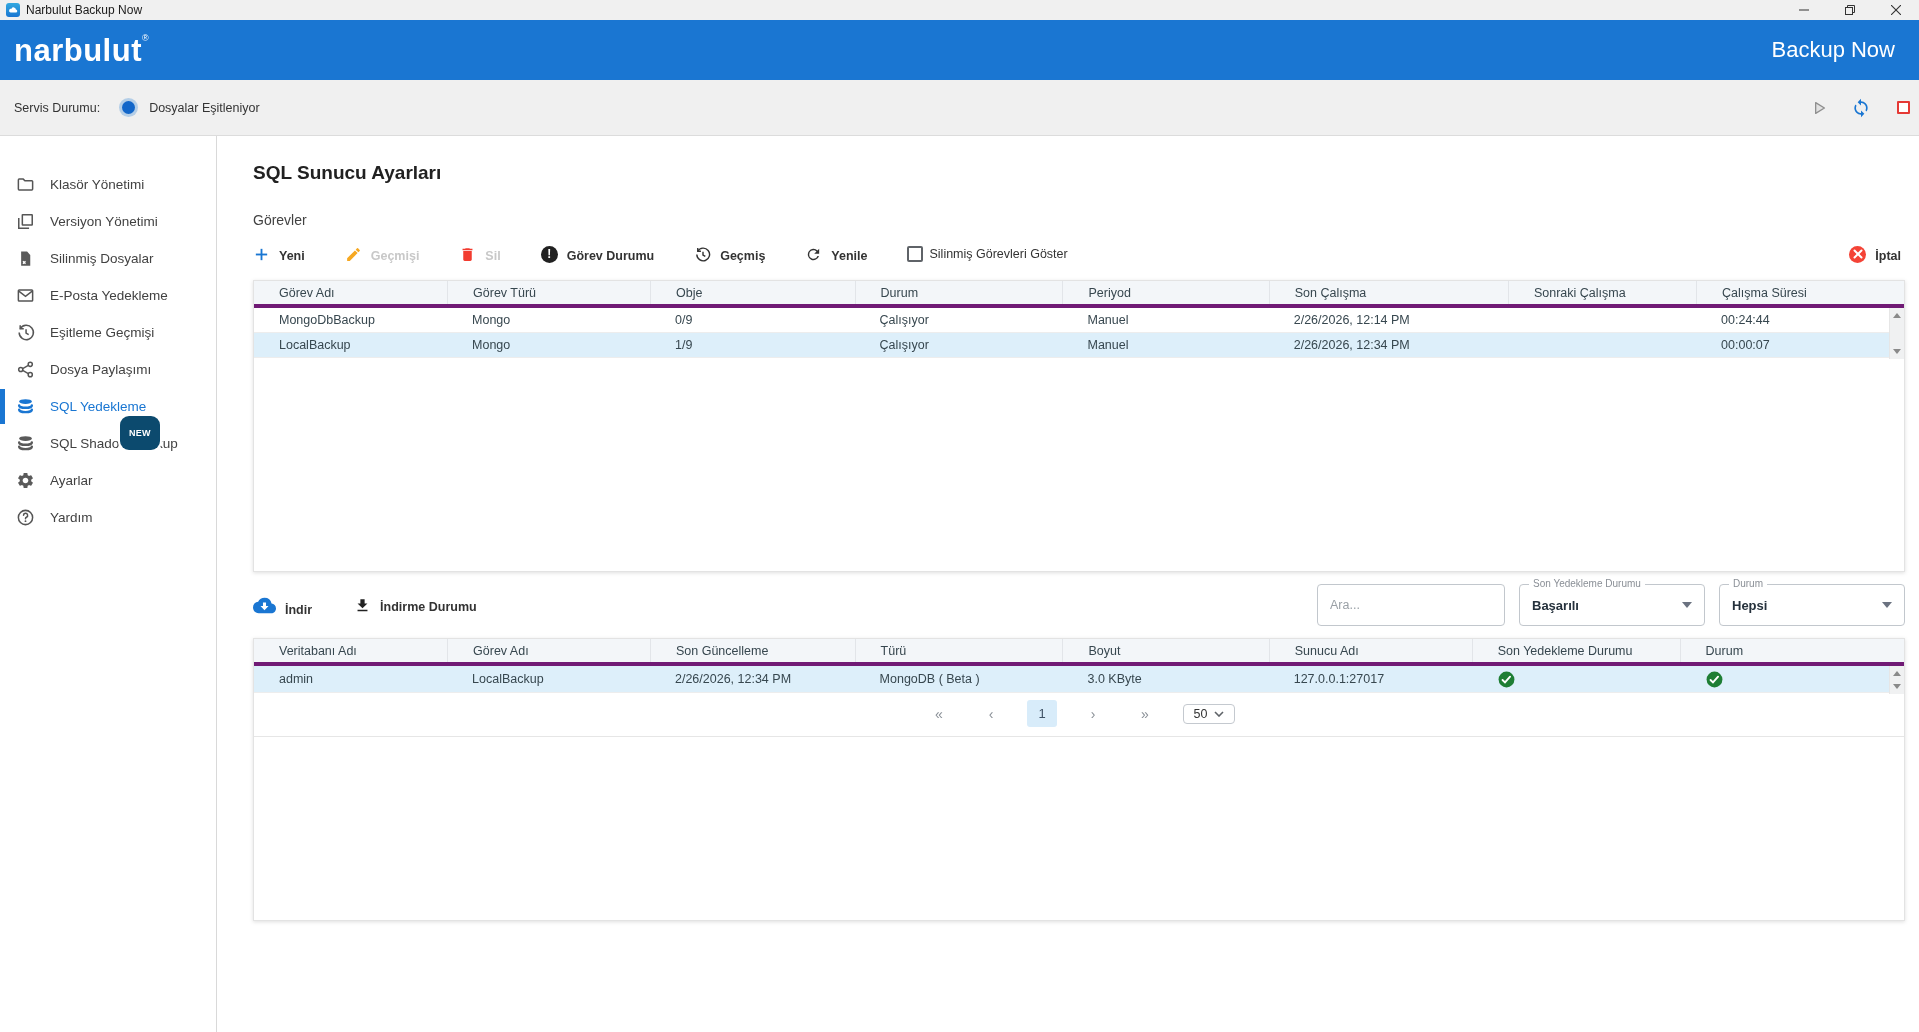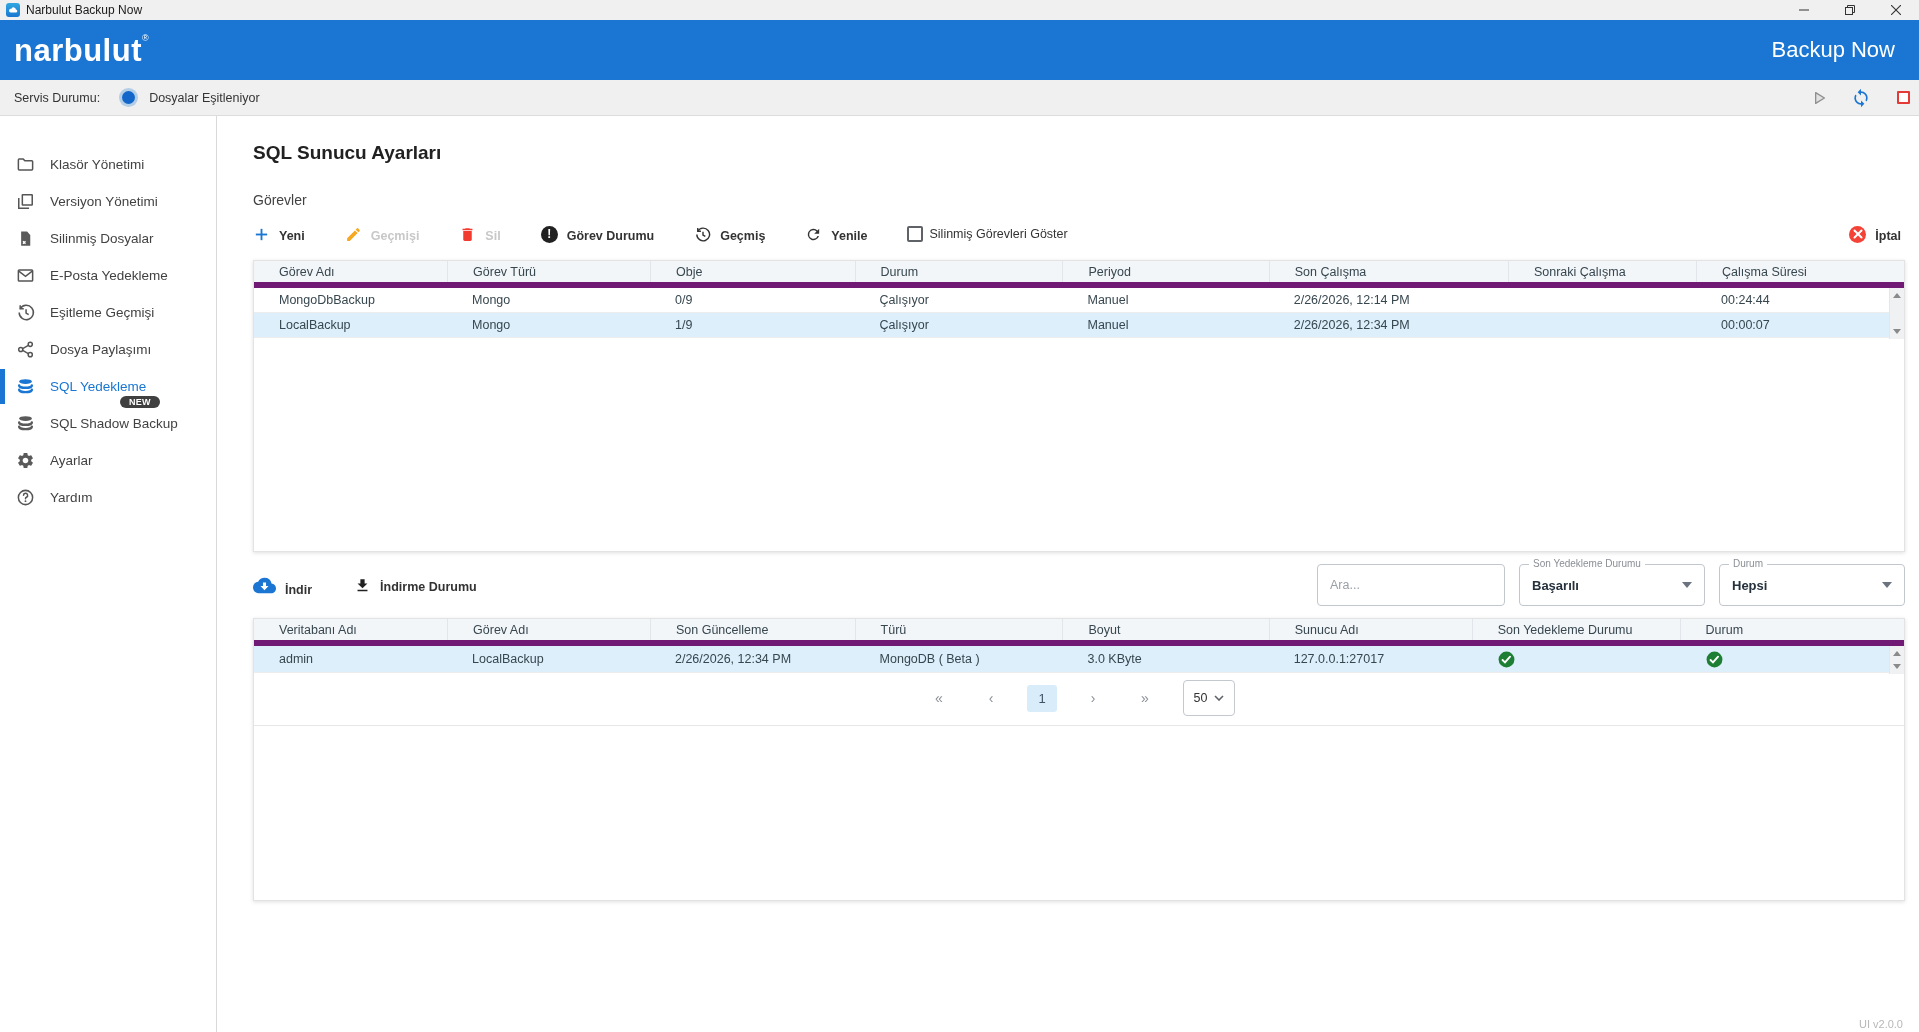--- a/index.html
+++ b/index.html
@@ -15,38 +15,38 @@
   .win-btn { width:46px; height:100%; display:flex; align-items:center; justify-content:center; color:#333; font-size:11px; }
   .win-btn svg { width:10px; height:10px; }
 
   
   .brand-header { height:60px; background:#1a76d2; display:flex; align-items:center; padding:0 24px 0 14px; }
   .logo { color:#fff; font-size:31px; font-weight:bold; letter-spacing:.5px; line-height:1; }
   .logo sup { font-size:9px; font-weight:normal; vertical-align:20px; }
   .header-right { margin-left:auto; color:#fff; font-size:22px; font-weight:500; }
 
   
-  .status-bar { height:36px; background:#f0f0f0; display:flex; align-items:center; padding:0 6px 0 14px; border-bottom:1px solid #dcdcdc; }
+  .status-bar { height:56px; background:#f0f0f0; display:flex; align-items:center; padding:0 6px 0 14px; border-bottom:1px solid #dcdcdc; }
   .status-label { font-size:12.5px; color:#333; }
   .status-dot { width:13px; height:13px; border-radius:50%; background:#1266c9; margin:0 14px 0 22px; box-shadow:0 0 0 3px rgba(26,118,210,.28); }
   .status-text { font-size:12.5px; color:#333; }
   .status-actions { margin-left:auto; display:flex; align-items:center; gap:22px; }
   .status-actions .act { width:20px; height:20px; display:flex; align-items:center; justify-content:center; }
   .stop-shape { width:13px; height:13px; border:2.5px solid #e53935; border-radius:1px; background:#fff; }
 
   
   .app-body { display:flex; height:920px; background:#fff; }
   .sidebar { width:217px; border-right:1px solid #d9d9d9; padding-top:30px; position:relative; }
   .nav-item { height:37px; display:flex; align-items:center; padding-left:15px; gap:15px; position:relative; cursor:default; }
   .nav-item .nicon { width:20px; height:20px; flex:none; display:flex; align-items:center; justify-content:center; }
   .nav-item .nicon svg { width:19px; height:19px; }
   .nav-label { font-size:13.5px; font-weight:500; color:#424242; white-space:nowrap; }
   .nav-item.active .nav-label { color:#1976d2; }
   .nav-item.active::before { content:""; position:absolute; left:0; top:1px; bottom:1px; width:5px; background:#1a76d2; }
-  .new-badge { position:absolute; top:-9px; left:120px; background:#404040; color:#fff; font-size:9px; font-weight:bold; padding:1px 9px; border-radius:9px; box-shadow:0 0 0 2px #fff; letter-spacing:.3px; }
+  .new-badge { position:absolute; top:-9px; left:120px; background:#0c4a6e; color:#fff; font-size:9px; font-weight:bold; padding:12px 9px; border-radius:9px; box-shadow:0 0 0 2px #fff; letter-spacing:.3px; }
 
   .main { flex:1; position:relative; padding:26px 14px 0 36px; }
   .page-title { font-size:19px; font-weight:700; color:#212121; }
   .page-subtitle { font-size:12.5px; color:#9e9e9e; margin-top:9px; }
   .section-heading { font-size:14px; color:#424242; margin-top:28px; }
 
   
   .toolbar { display:flex; align-items:center; gap:40px; margin-top:10px; height:32px; }
   .tbtn { display:flex; align-items:flex-end; gap:9px; font-size:12.5px; font-weight:600; color:#333; cursor:default; }
   .tbtn svg { width:17px; height:17px; }
@@ -56,21 +56,21 @@
   .cancel-ic { background:#f44336; }
   .cancel-ic svg { width:10px; height:10px; }
   .chk { width:16px; height:16px; border:2px solid #5f6368; border-radius:2px; background:#fff; }
   .chk-item { display:flex; align-items:center; gap:6px; font-size:12.5px; font-weight:500; color:#333; }
   .ml-auto { margin-left:auto; margin-right:4px; }
 
   
   .table-card { position:relative; margin-top:10px; background:#fff; border:1px solid #e3e3e3; box-shadow:0 1px 4px rgba(0,0,0,.13); }
   .t1 { height:292px; }
   .t2 { height:283px; margin-top:8px; }
-  .thead { display:grid; background:#f3f6f9; border-bottom:6px solid #701a75; height:27px; }
+  .thead { display:grid; background:#f3f6f9; border-bottom:4px solid #701a75; height:27px; }
   .trow { display:grid; height:25px; border-bottom:1px solid #ededed; background:#fff; }
   .t2 .trow { height:27px; }
   .trow.selected { background:#ddeffa; }
   .g1 { grid-template-columns:11.7% 12.3% 12.4% 12.6% 12.5% 14.5% 11.4% auto; }
   .g2 { grid-template-columns:11.7% 12.3% 12.4% 12.6% 12.5% 12.3% 12.6% auto; }
   .th,.td { display:flex; align-items:center; padding-left:25px; font-size:12.5px; color:#37474f; overflow:hidden; white-space:nowrap; }
   .th { border-left:1px solid #e2e5e9; }
   .th:first-child { border-left:none; }
   .td .check-wrap svg { width:19px; height:19px; display:block; }
 
@@ -89,21 +89,21 @@
   .filter-box { position:relative; width:186px; height:42px; border:1px solid #c2c7cd; border-radius:4px; background:#fff; display:flex; align-items:center; padding:0 12px; }
   .flabel { position:absolute; top:-7px; left:9px; font-size:10px; color:#8a8f96; background:#fff; padding:0 4px; white-space:nowrap; }
   .fvalue { font-size:13px; font-weight:600; color:#25313c; }
   .chev { margin-left:auto; width:0; height:0; border-left:5px solid transparent; border-right:5px solid transparent; border-top:6px solid #6b7280; }
 
   
   .pagination-bar { border-bottom:1px solid #e6e6e6; display:flex; justify-content:center; align-items:center; padding:7px 0 9px; gap:0; }
   .pg { width:32px; text-align:center; font-size:14px; color:#8a9097; }
   .pg-gap { display:flex; align-items:center; gap:20px; }
   .pg-current { width:30px; height:27px; line-height:27px; background:#d8ecfa; border-radius:3px; color:#3f5266; font-size:13px; }
-  .page-size { margin-left:22px; width:52px; height:36px; border:1px solid #c4c9cf; border-radius:4px; display:flex; align-items:center; justify-content:center; gap:7px; font-size:12.5px; color:#333; background:#fff; }
+  .page-size { margin-left:22px; width:52px; height:20px; border:1px solid #c4c9cf; border-radius:4px; display:flex; align-items:center; justify-content:center; gap:7px; font-size:12.5px; color:#333; background:#fff; }
   .page-size svg { width:10px; height:6px; }
 
   .footer-version { position:absolute; right:16px; bottom:6px; font-size:11px; color:#b8b8b8; }
 </style>
 </head>
 <body>
 
 <div class="titlebar">
   <span class="app-icon">
     <svg viewBox="0 0 24 24">

